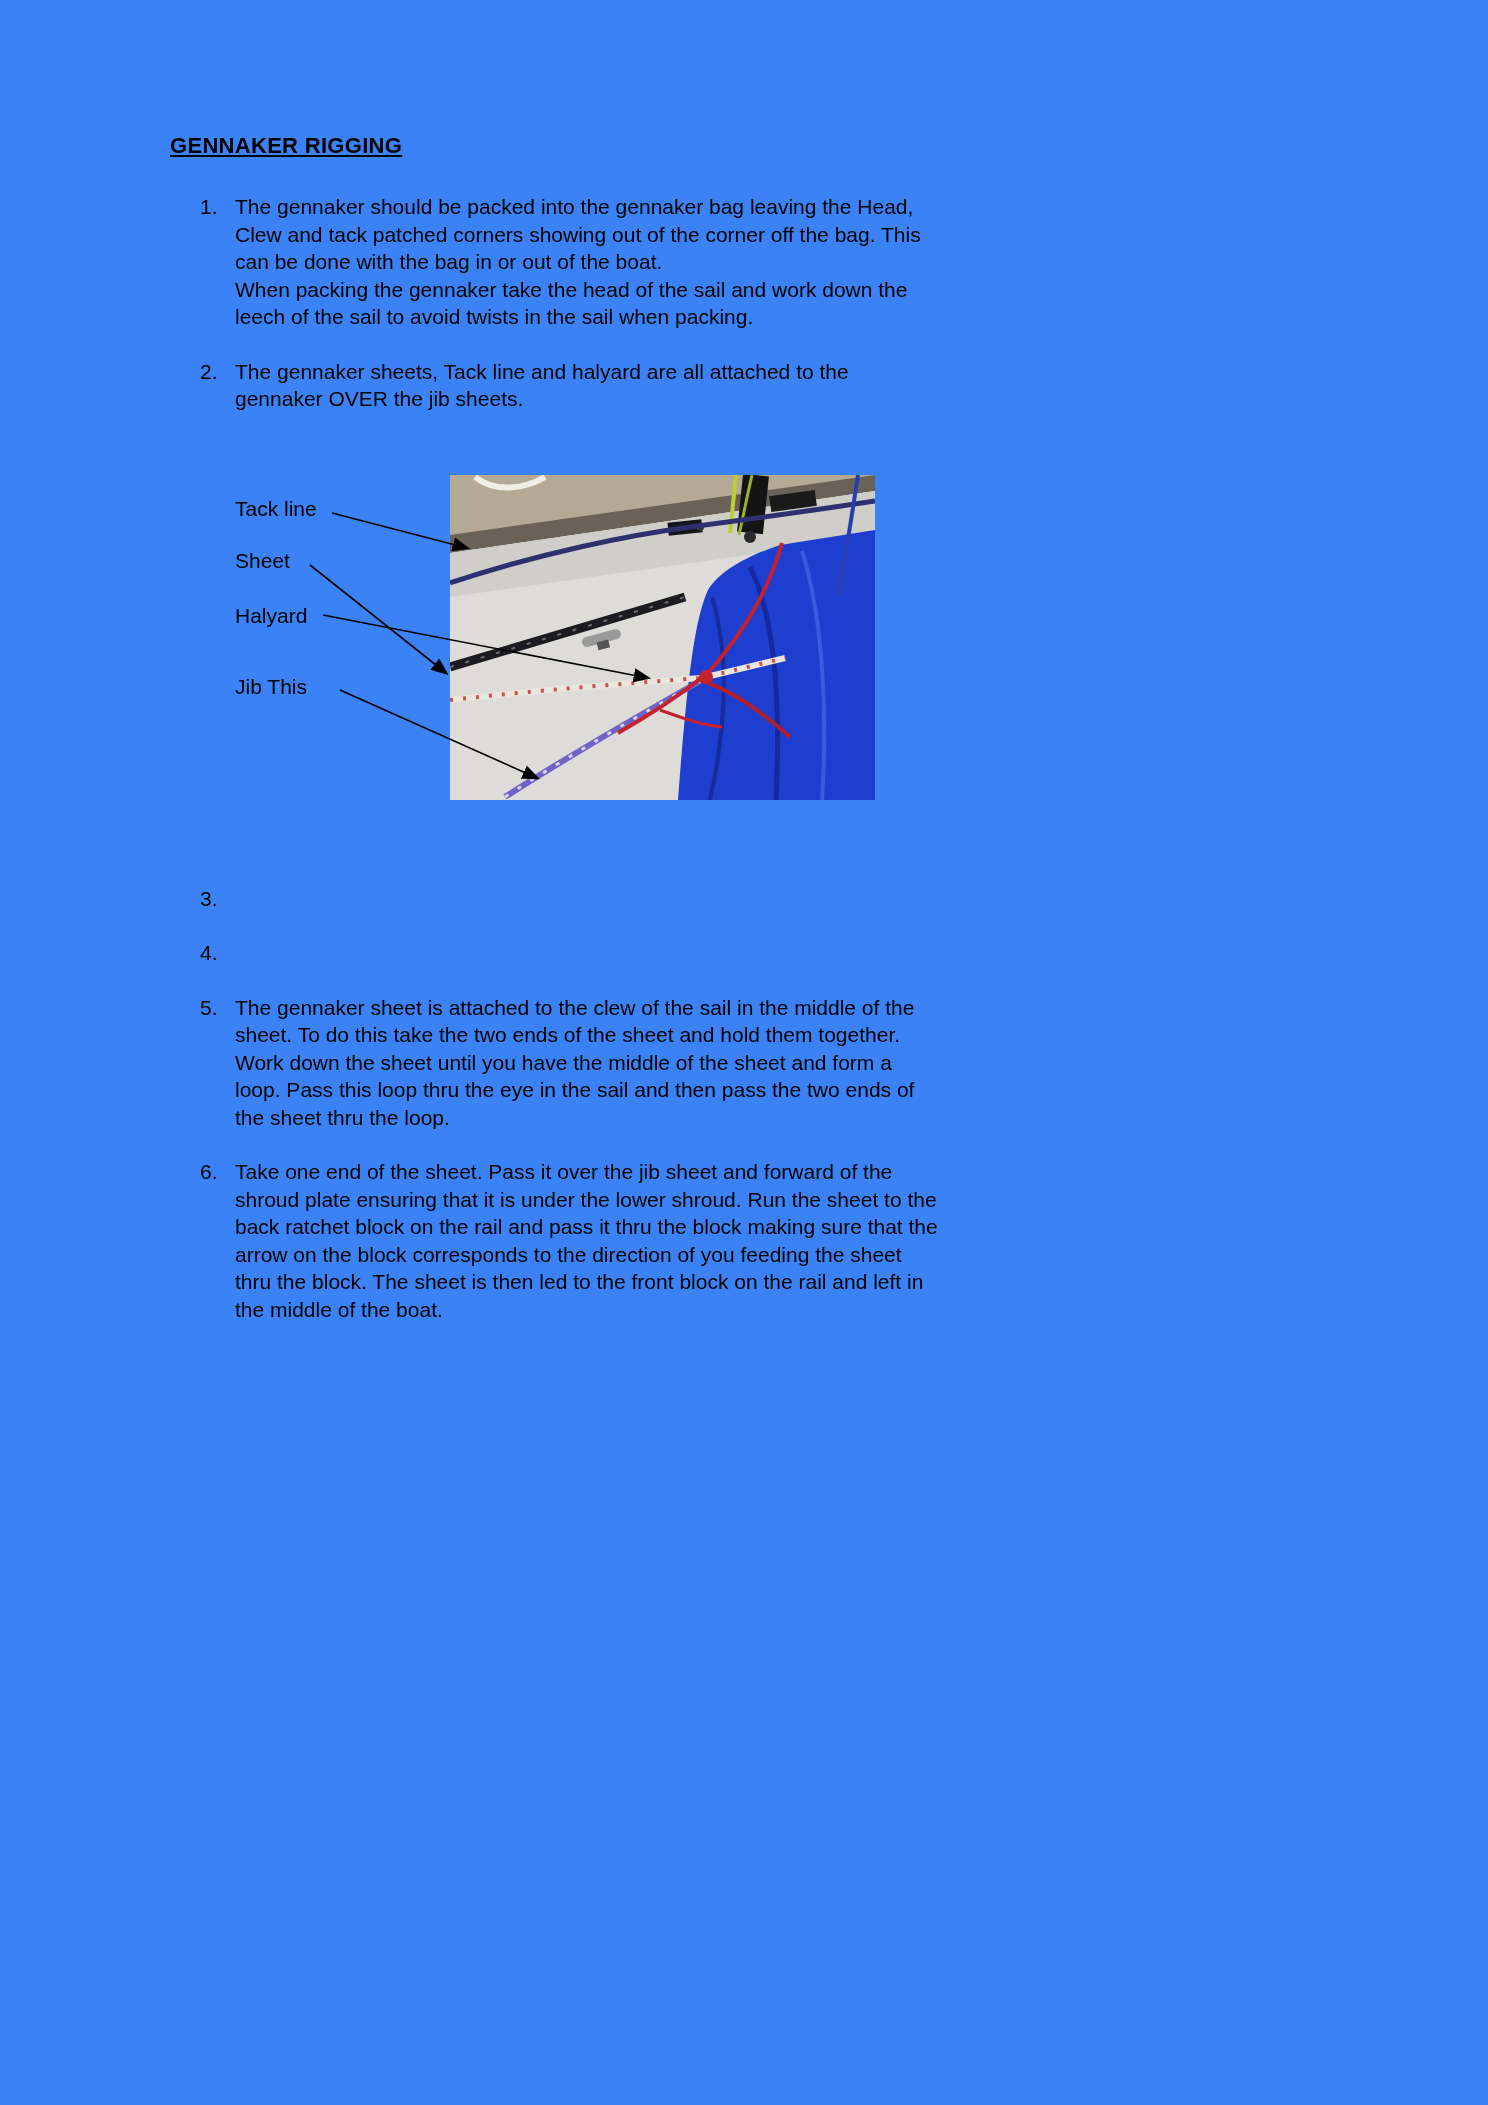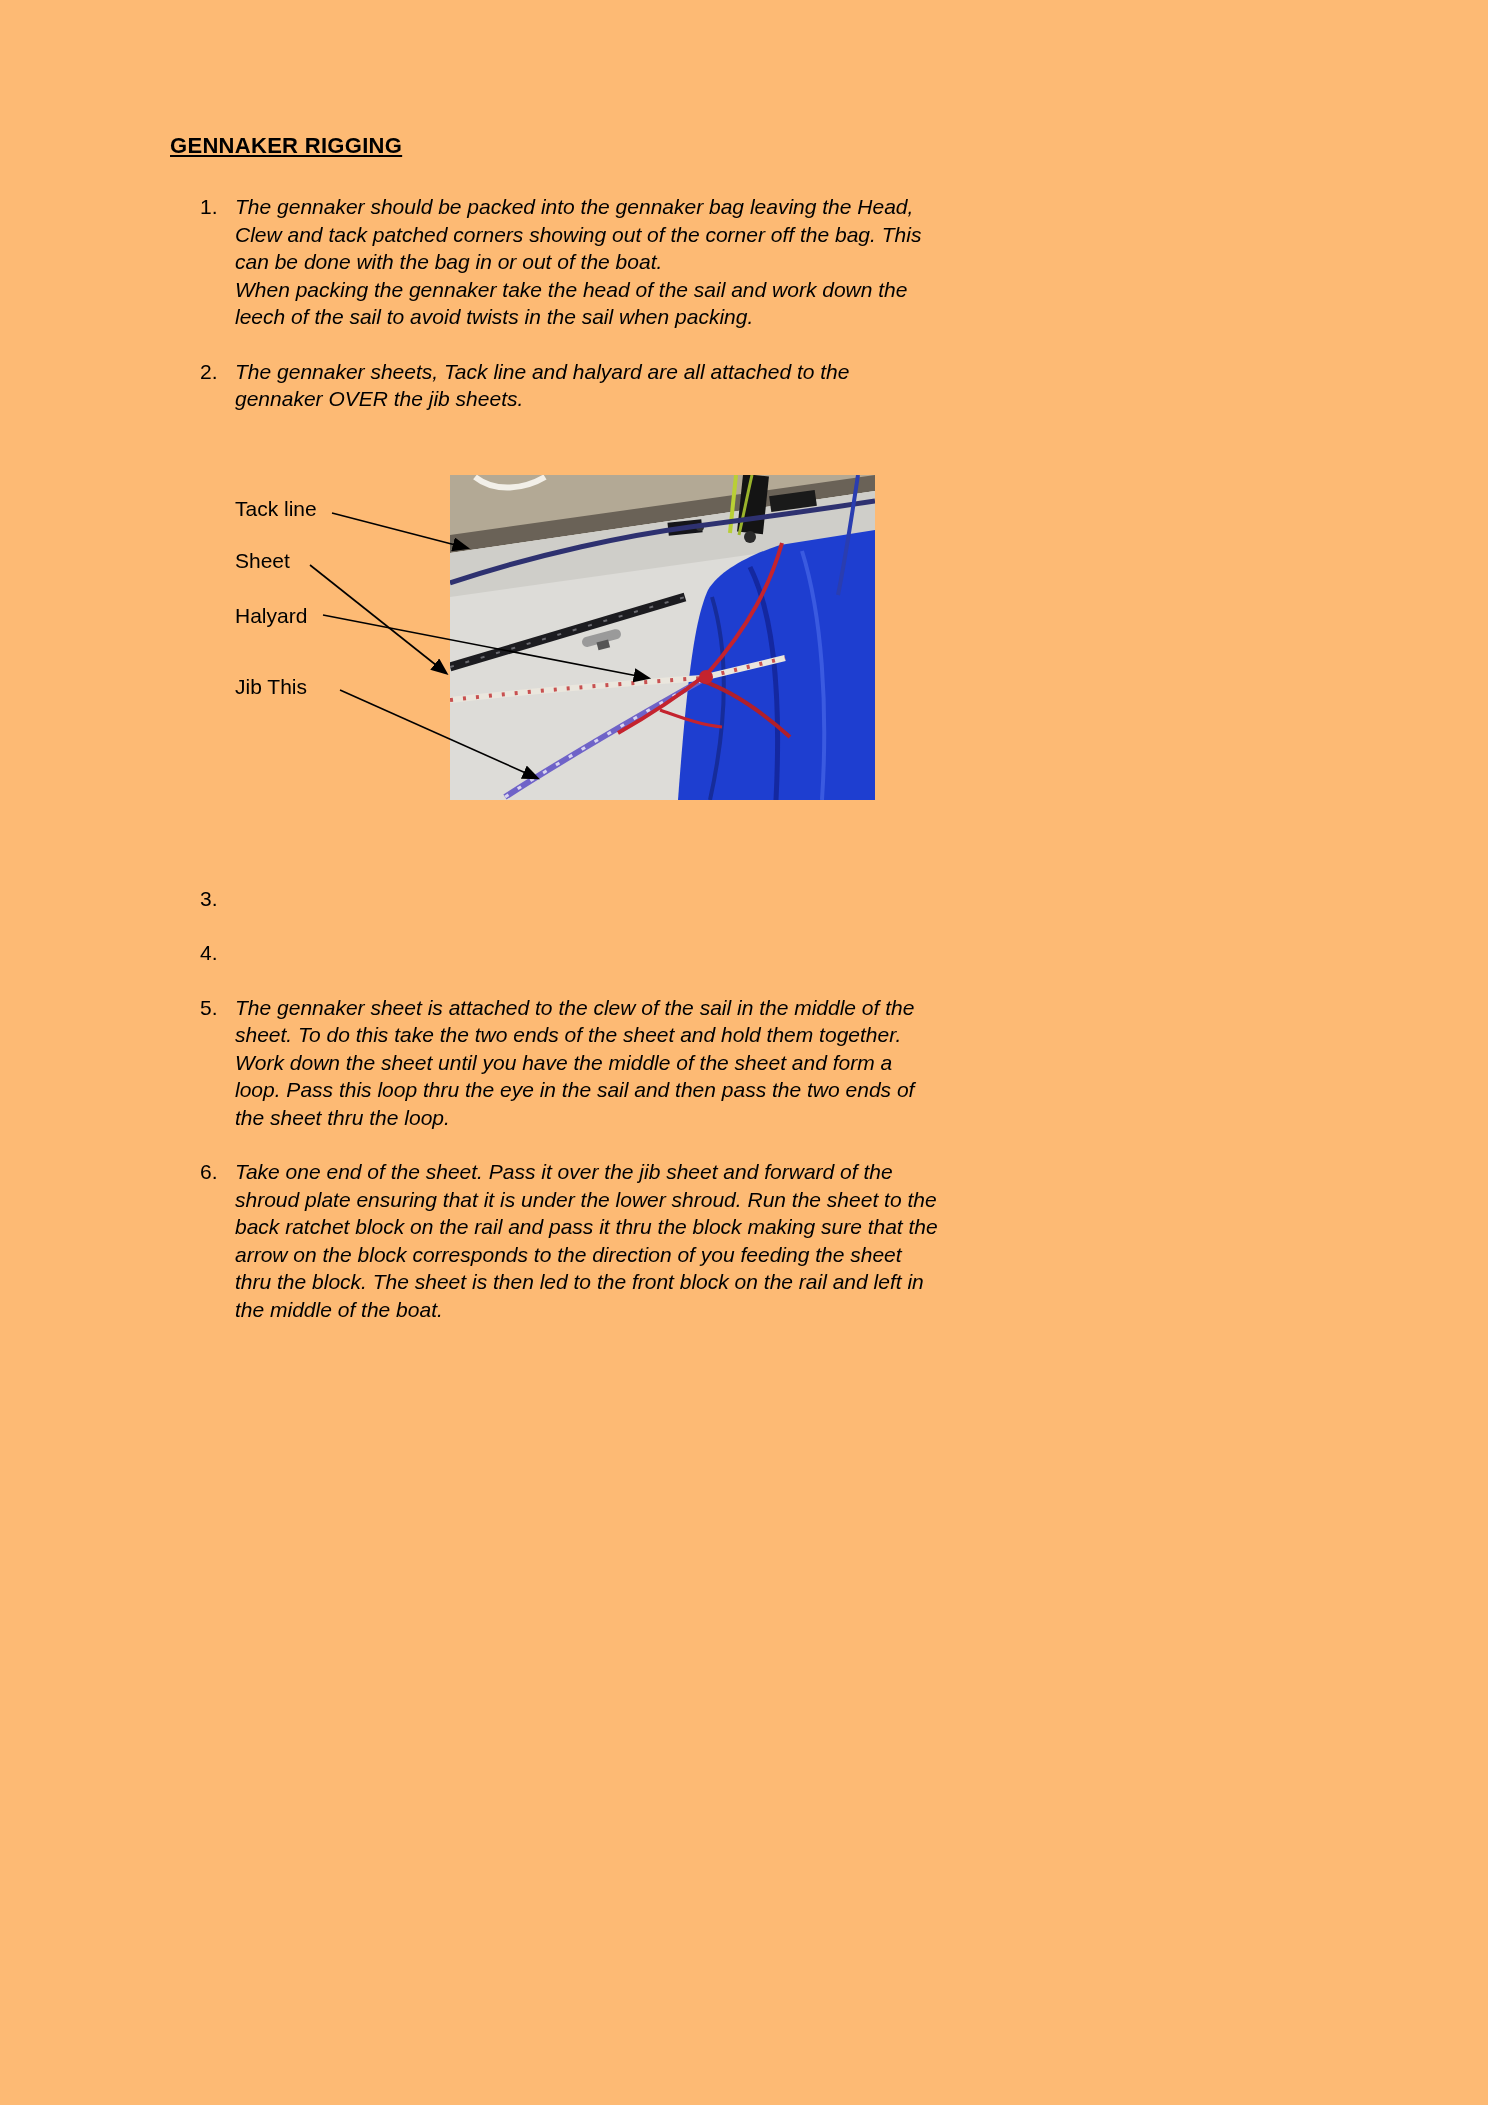--- a/index.html
+++ b/index.html
@@ -6,21 +6,21 @@
     margin: 0;
     padding: 0;
     background: #ffffff;
     font-family: "Liberation Sans", sans-serif;
     color: #000000;
   }
   .page {
     position: relative;
     width: 1488px;
     height: 2105px;
-    background: #fdba74;
+    background: #3b82f6;
     overflow: hidden;
   }
   .content {
     position: absolute;
     left: 170px;
     top: 133px;
     width: 1180px;
   }
   .doc-title {
     font-size: 22px;
@@ -35,21 +35,20 @@
     font-size: 21px;
     line-height: 27.5px;
   }
   .item .num {
     width: 35px;
     flex-shrink: 0;
   }
   .item .txt {
     width: 705px;
     white-space: pre-line;
-    font-style: italic;
   }
   .figure {
     position: relative;
     width: 1150px;
     height: 330px;
     margin: 62px 0 80px 0;
   }
   .fig-label {
     position: absolute;
     left: 65px;

